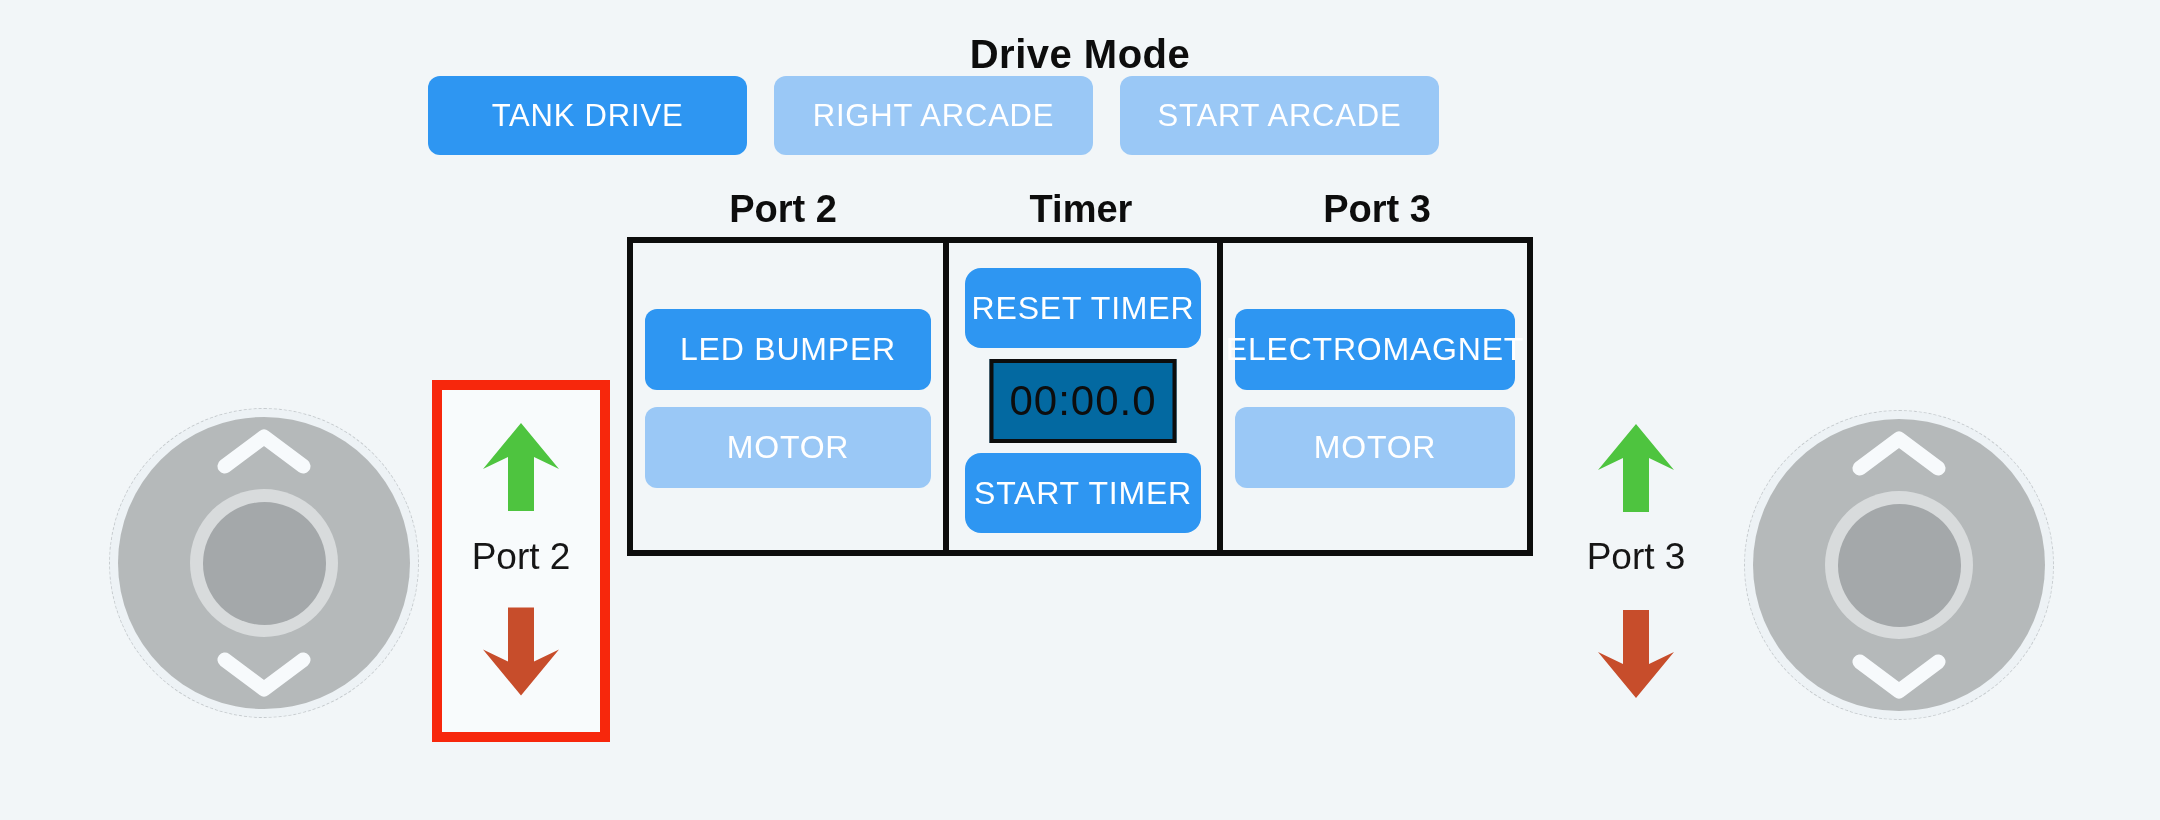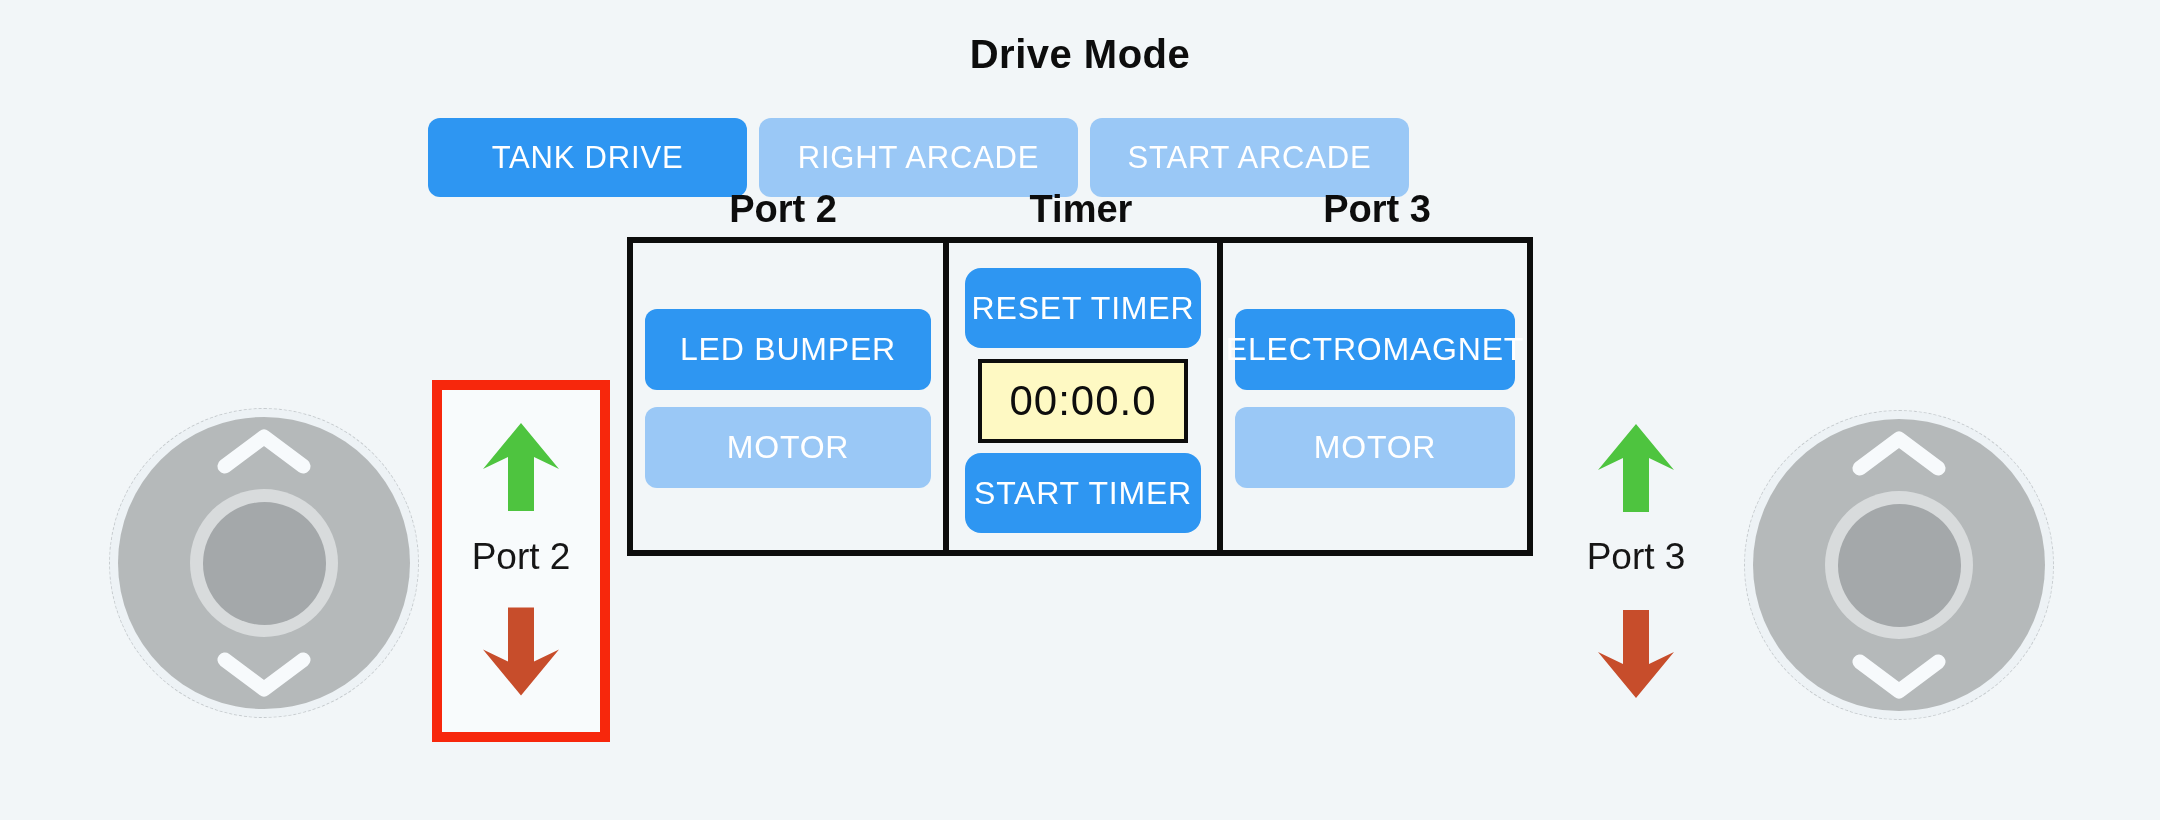--- a/index.html
+++ b/index.html
@@ -33,21 +33,21 @@
   .col-title{
     position:absolute;top:188px;width:320px;text-align:center;
     font-size:38px;font-weight:700;
   }
   .col-title.t-port2{left:623px;}
   .col-title.t-timer{left:921px;}
   .col-title.t-port3{left:1217px;}
 
   
   .drive-row{
-    position:absolute;left:428px;top:76px;display:flex;gap:12px;margin-top:42px;
+    position:absolute;left:428px;top:76px;display:flex;gap:27px;
   }
   .btn{
     display:flex;align-items:center;justify-content:center;
     color:#ffffff;border:none;cursor:pointer;
     border-radius:12px;letter-spacing:0.8px;
     font-family:"Liberation Sans", sans-serif;
   }
   .drive-btn{
     width:319px;height:79px;font-size:31px;
     background:var(--light-blue);
@@ -70,22 +70,22 @@
   }
   .panel-btn.primary{background:var(--accent-blue);}
   .panel-btn.secondary{background:var(--light-blue);}
   .pos-a{top:66px;}
   .pos-b{top:164px;border-radius:12px;}
   .timer-btn{position:absolute;left:16px;right:16px;height:80px;font-size:32px;border-radius:16px;background:var(--accent-blue);}
   .timer-reset{top:25px;}
   .timer-start{top:210px;}
   .timer-display{
     position:absolute;left:50%;top:116px;transform:translateX(-50%);
-    width:210px;height:84px;
-    background:#fef9c3;border:4px solid var(--panel-border);
+    width:187px;height:84px;
+    background:#0369a1;border:4px solid var(--panel-border);
     display:flex;align-items:center;justify-content:center;
     font-size:42px;letter-spacing:1px;color:var(--text-dark);
   }
 
   
   .indicator-arrow{display:block;}
   .indicator-arrow path{fill:var(--arrow-green);}
   .indicator-arrow.down{transform:rotate(180deg);}
   .indicator-arrow.down path{fill:var(--arrow-red);}
   .ind-label{

